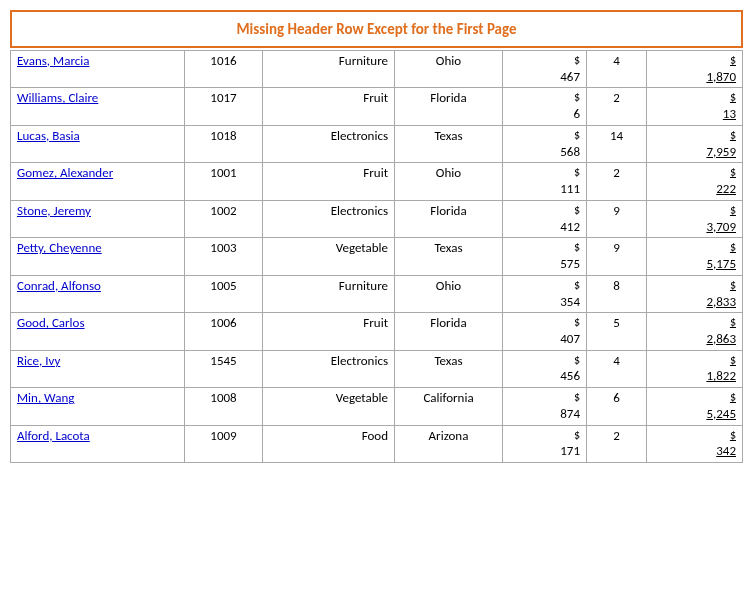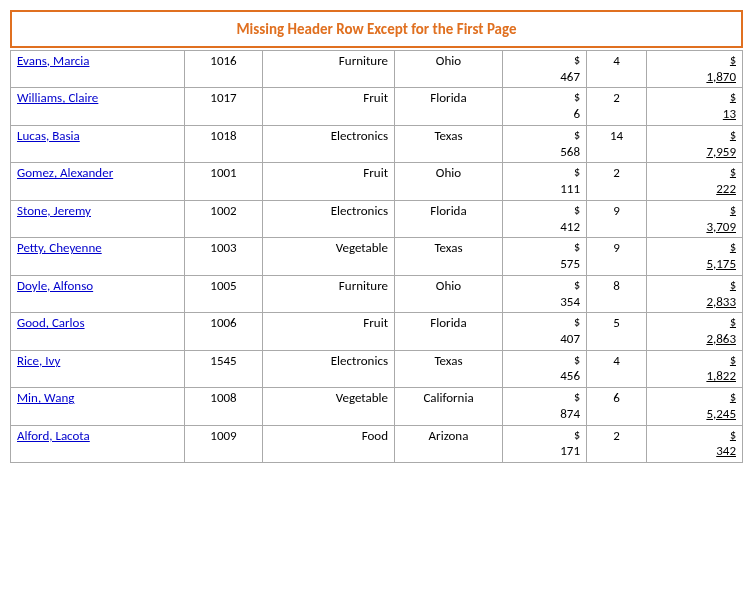--- a/index.html
+++ b/index.html
@@ -153,21 +153,21 @@
           <span class="dollar-top">$</span>
           <span class="value-bottom">575</span>
         </td>
         <td class="col-qty">9</td>
         <td class="col-total">
           <span class="dollar-top underline-val">$</span>
           <span class="value-bottom underline-val">5,175</span>
         </td>
       </tr>
       <tr>
-        <td class="col-name name-cell">Doyle, Alfonso</td>
+        <td class="col-name name-cell">Conrad, Alfonso</td>
         <td class="col-id">1005</td>
         <td class="col-cat">Furniture</td>
         <td class="col-state">Ohio</td>
         <td class="col-price">
           <span class="dollar-top">$</span>
           <span class="value-bottom">354</span>
         </td>
         <td class="col-qty">8</td>
         <td class="col-total">
           <span class="dollar-top underline-val">$</span>

